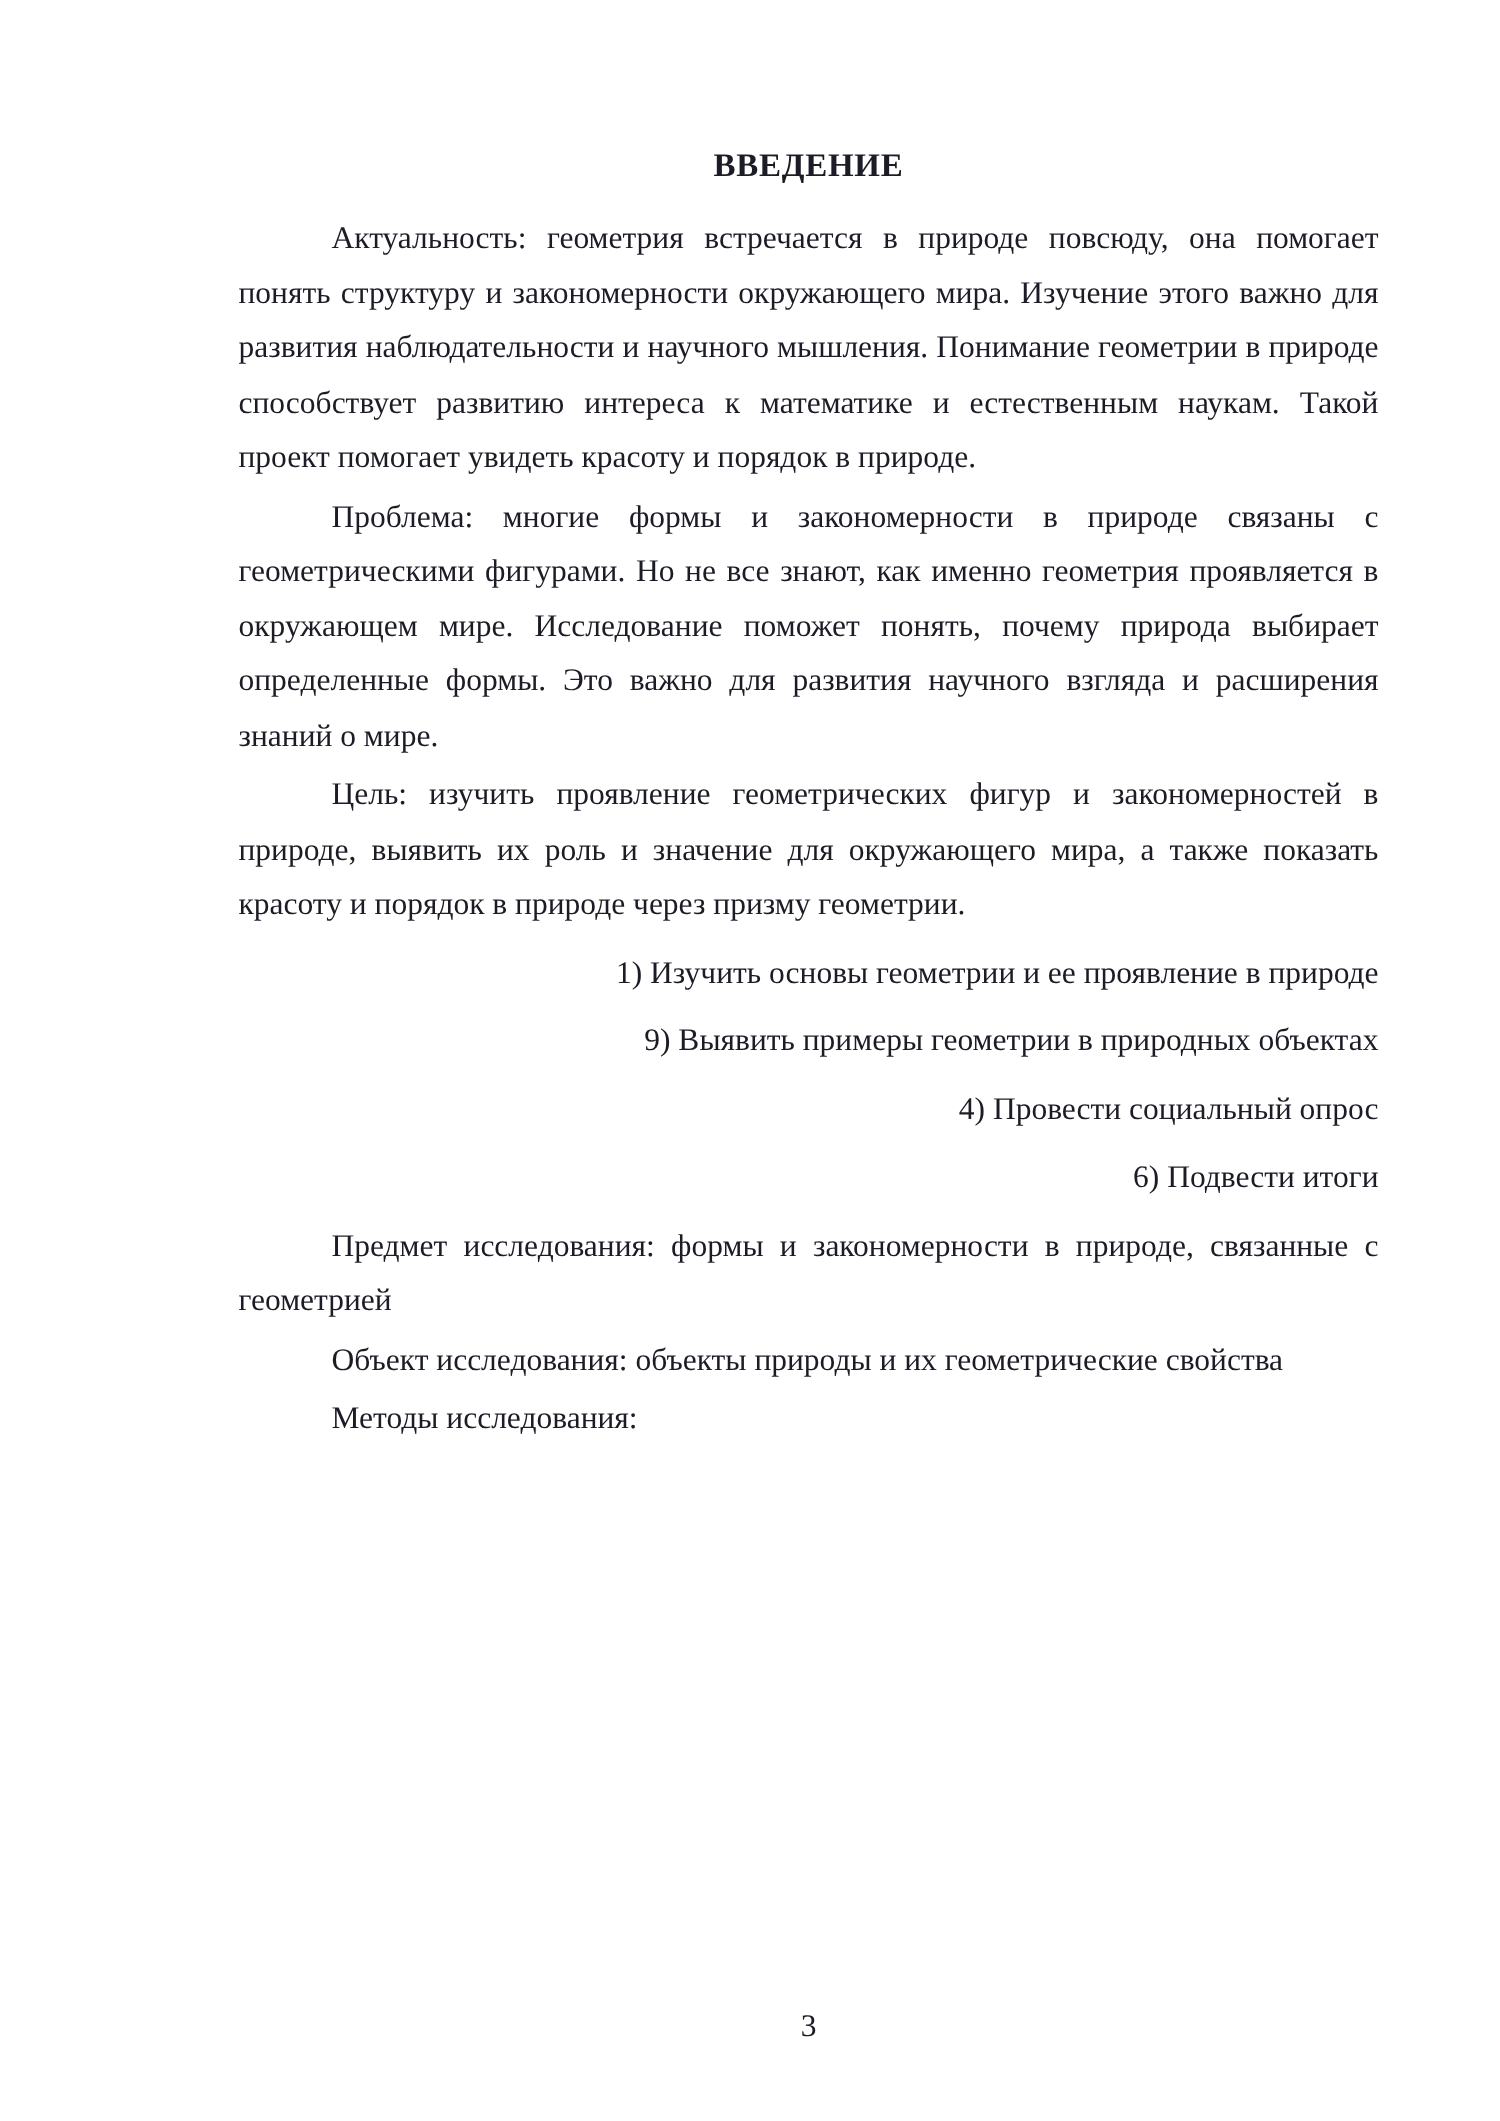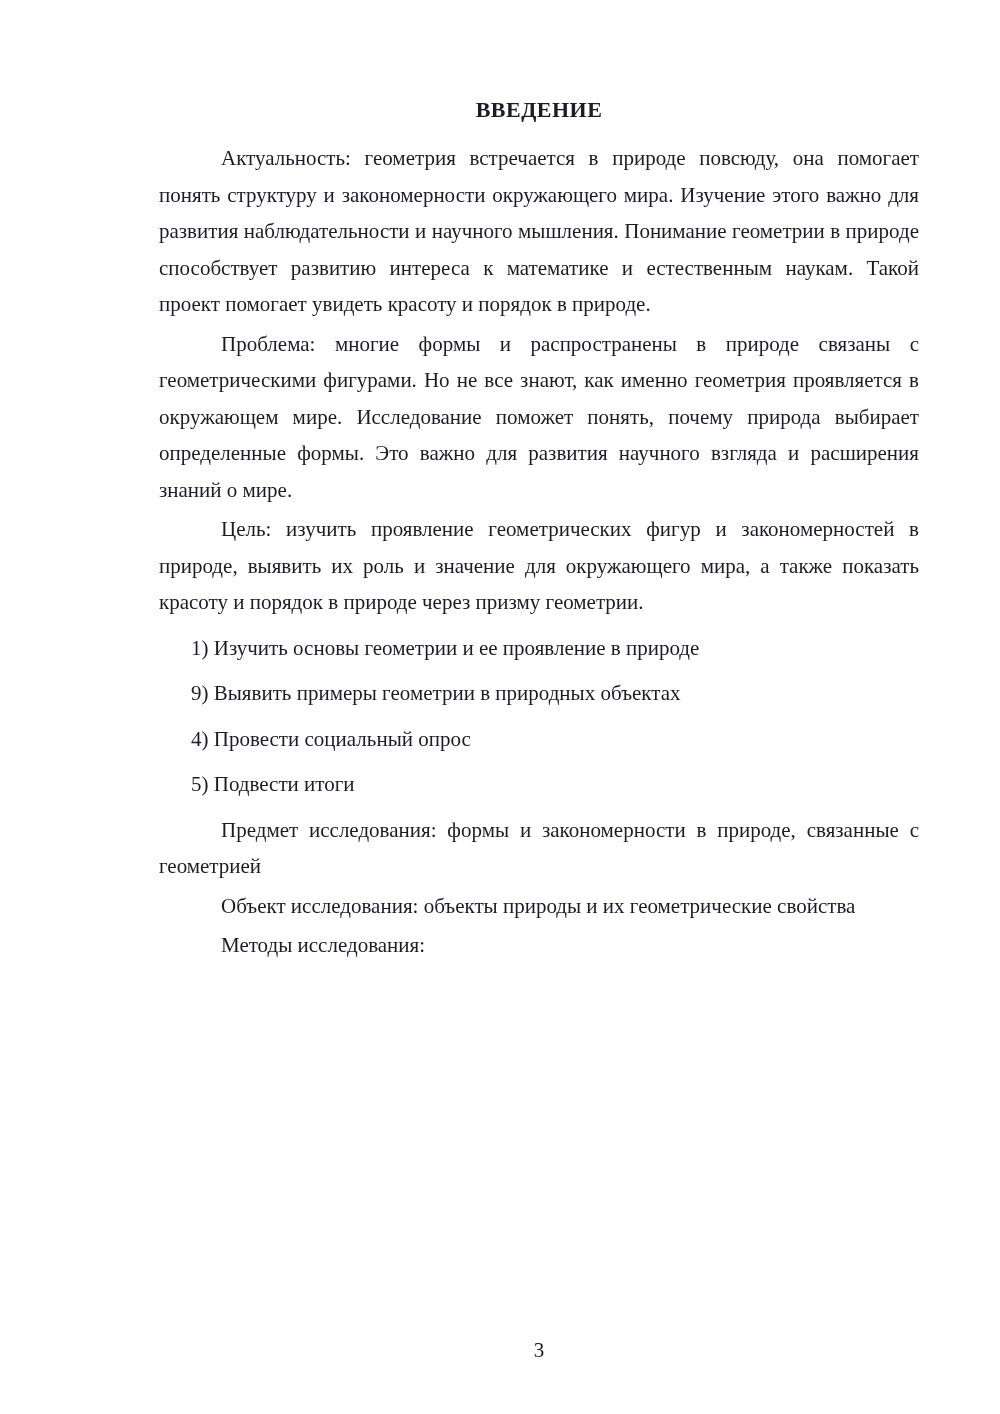--- a/index.html
+++ b/index.html
@@ -35,21 +35,21 @@
     text-indent: 62px;
   }
   .task-list {
     margin: 5px 0 3px 0;
     padding: 0;
   }
   .task-item {
     list-style: none;
     margin: 9px 0;
     padding-left: 32px;
-    text-align: left;
+    text-align: right;
     line-height: 36.5px;
   }
   .page-number {
     position: absolute;
     bottom: 46px;
     left: 144px;
     right: 66px;
     text-align: center;
     font-size: 21px;
     color: #1c1c26;
@@ -57,30 +57,30 @@
 </style>
 </head>
 <body>
 
 <div class="page">
 
   <h1 class="doc-title">ВВЕДЕНИЕ</h1>
 
   <p class="para">Актуальность: геометрия встречается в природе повсюду, она помогает понять структуру и закономерности окружающего мира. Изучение этого важно для развития наблюдательности и научного мышления. Понимание геометрии в природе способствует развитию интереса к математике и естественным наукам. Такой проект помогает увидеть красоту и порядок в природе.</p>
 
-  <p class="para">Проблема: многие формы и распространены в природе связаны с геометрическими фигурами. Но не все знают, как именно геометрия проявляется в окружающем мире. Исследование поможет понять, почему природа выбирает определенные формы. Это важно для развития научного взгляда и расширения знаний о мире.</p>
+  <p class="para">Проблема: многие формы и закономерности в природе связаны с геометрическими фигурами. Но не все знают, как именно геометрия проявляется в окружающем мире. Исследование поможет понять, почему природа выбирает определенные формы. Это важно для развития научного взгляда и расширения знаний о мире.</p>
 
   <p class="para">Цель: изучить проявление геометрических фигур и закономерностей в природе, выявить их роль и значение для окружающего мира, а также показать красоту и порядок в природе через призму геометрии.</p>
 
 
   <ul class="task-list">
     <li class="task-item">1) Изучить основы геометрии и ее проявление в природе</li>
     <li class="task-item">9) Выявить примеры геометрии в природных объектах</li>
     <li class="task-item">4) Провести социальный опрос</li>
-    <li class="task-item">5) Подвести итоги</li>
+    <li class="task-item">6) Подвести итоги</li>
   </ul>
 
   <p class="para">Предмет исследования: формы и закономерности в природе, связанные с геометрией</p>
 
   <p class="para">Объект исследования: объекты природы и их геометрические свойства</p>
 
 
   <p class="para">Методы исследования:</p>
 
   <div class="page-number">3</div>

